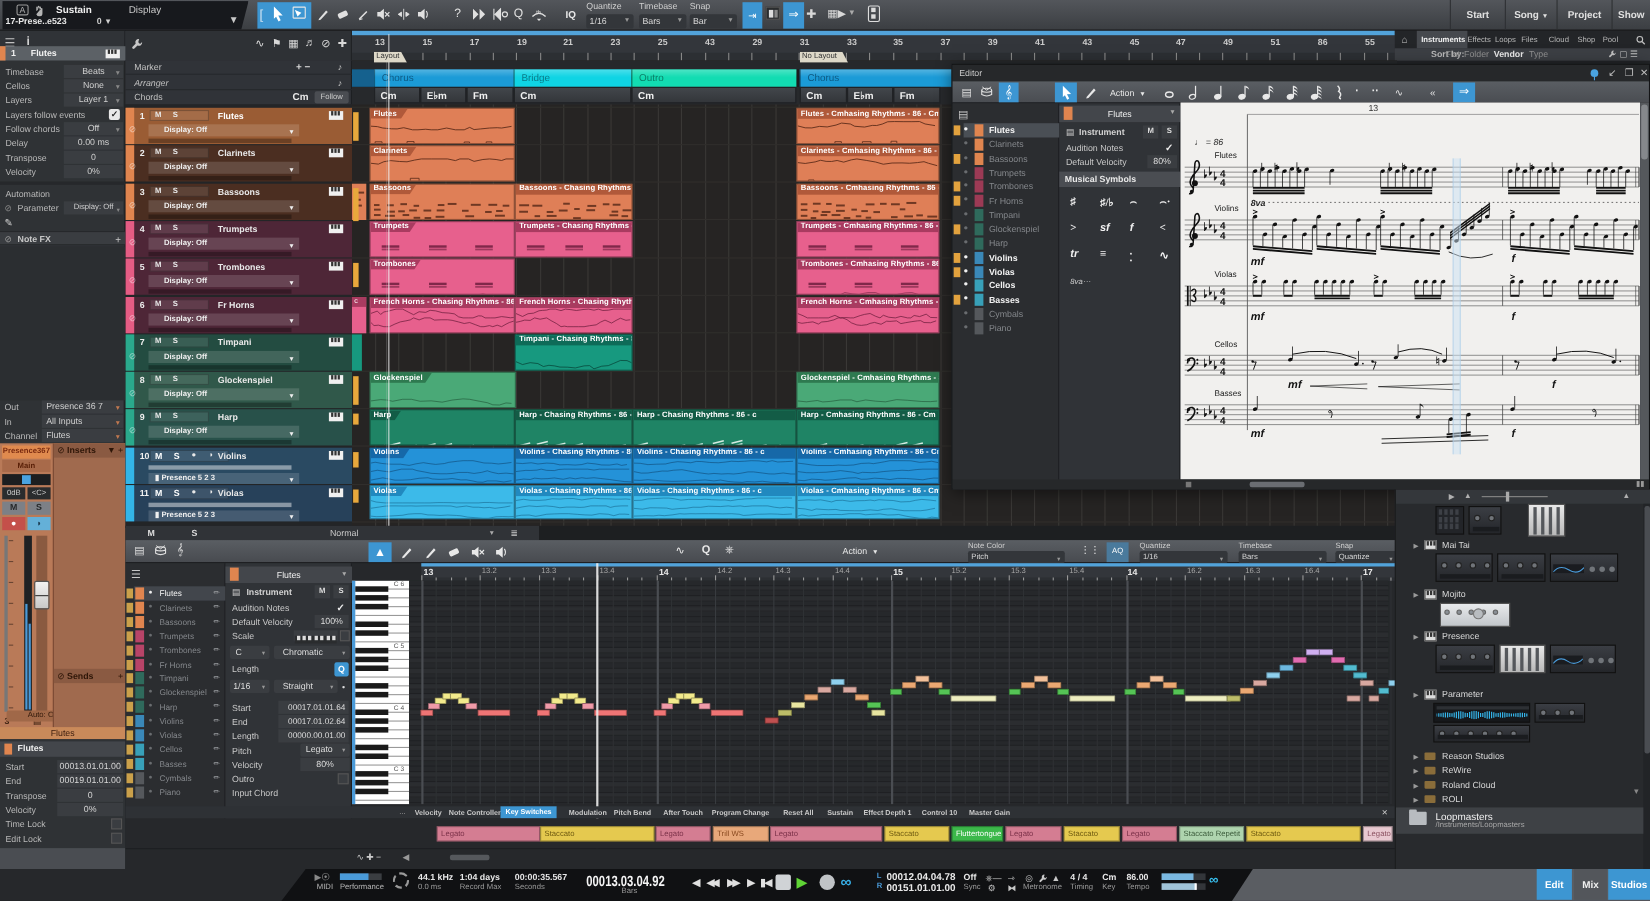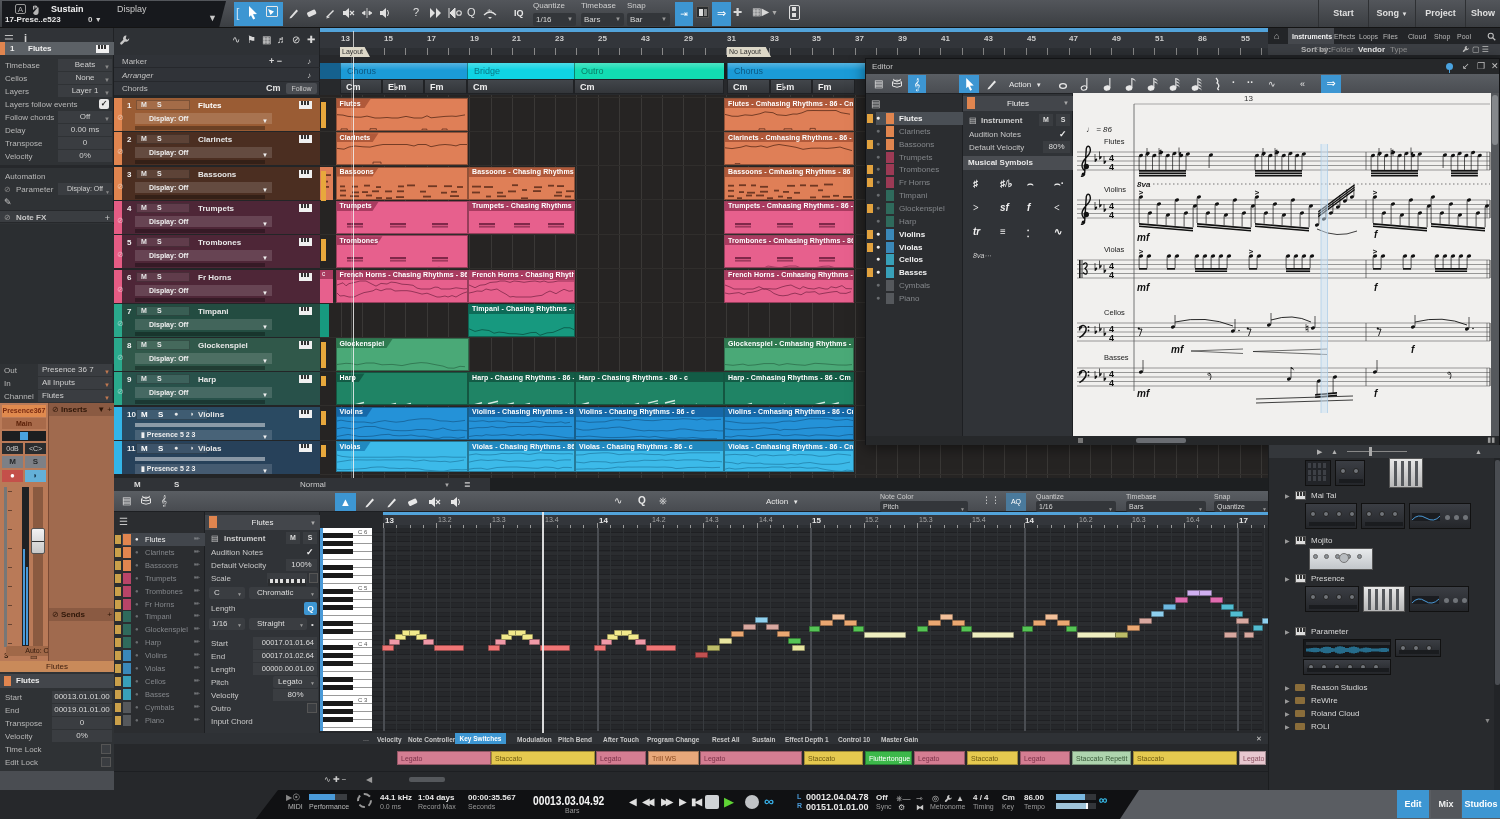--- a/index.html
+++ b/index.html
@@ -2362,20 +2362,27 @@
 <div class="tx" style="left:42px;top:238px;color:#d8d8d8;font-size:8px;">Reason Studios</div>
 <div class="tx" style="left:16px;top:252px;color:#999;font-size:6px;">▶</div>
 <div class="abs" style="left:26px;top:252px;width:10px;height:7px;background:#8a6d3a;border-radius:1px;"></div>
 <div class="tx" style="left:42px;top:251px;color:#d8d8d8;font-size:8px;">ReWire</div>
 <div class="tx" style="left:16px;top:265px;color:#999;font-size:6px;">▶</div>
 <div class="abs" style="left:26px;top:265px;width:10px;height:7px;background:#8a6d3a;border-radius:1px;"></div>
 <div class="tx" style="left:42px;top:264px;color:#d8d8d8;font-size:8px;">Roland Cloud</div>
 <div class="tx" style="left:16px;top:278px;color:#999;font-size:6px;">▶</div>
 <div class="abs" style="left:26px;top:278px;width:10px;height:7px;background:#8a6d3a;border-radius:1px;"></div>
 <div class="tx" style="left:42px;top:277px;color:#d8d8d8;font-size:8px;">ROLI</div>
+<div class="abs" style="left:0;top:289px;width:232px;height:24px;background:#3e4145;">
+<div class="abs" style="left:12px;top:4px;width:16px;height:12px;background:#b8bcc0;border-radius:1px;">
+          <div class="abs" style="left:0;top:-2px;width:7px;height:3px;background:#b8bcc0;border-radius:1px 1px 0 0;"></div>
+        </div>
+<div class="tx" style="left:36px;top:3px;color:#f0f0f0;font-size:9px;">Loopmasters</div>
+<div class="tx" style="left:36px;top:13px;color:#a8a8a8;font-size:7px;">/Instruments/Loopmasters</div>
+</div>
 <div class="abs" style="left:225px;top:13px;width:7px;height:332px;background:#222427;">
         <div class="abs" style="left:1px;top:2px;width:5px;height:225px;background:#4a4d52;border-radius:2px;"></div>
       </div>
 <div class="tx" style="left:215px;top:272px;color:#888;font-size:7px;">▼</div>
 </div>
 <div class="abs" style="left:340px;top:47px;width:30px;height:10px;background:#ddd8c8;clip-path:polygon(0 0,82% 0,100% 100%,0 100%);color:#333;font-size:7px;line-height:10px;z-index:5;"><span style="margin-left:2px;">Layout</span></div>
 <div class="abs" style="left:727px;top:47px;width:44px;height:10px;background:#ddd8c8;clip-path:polygon(0 0,88% 0,100% 100%,0 100%);color:#333;font-size:7px;line-height:10px;z-index:5;"><span style="margin-left:2px;">No Layout</span></div>
 <div class="abs" style="left:353px;top:31px;width:1px;height:24px;background:rgba(230,230,230,.8);z-index:4;"></div>
 <div class="abs" style="left:0;top:790px;width:1500px;height:29px;background:#101113;z-index:6;">
 <div class="abs" style="left:0;top:0;width:278px;height:29px;background:#26282b;clip-path:polygon(0 0,100% 0,92% 100%,0 100%);"></div>

